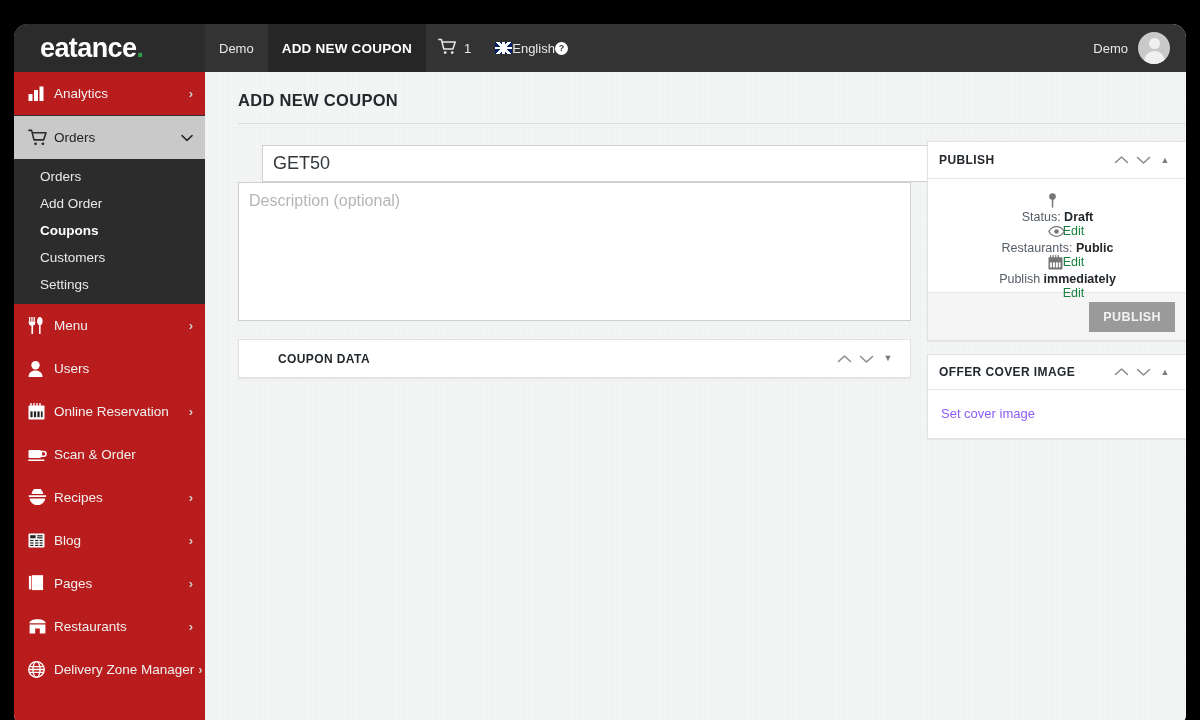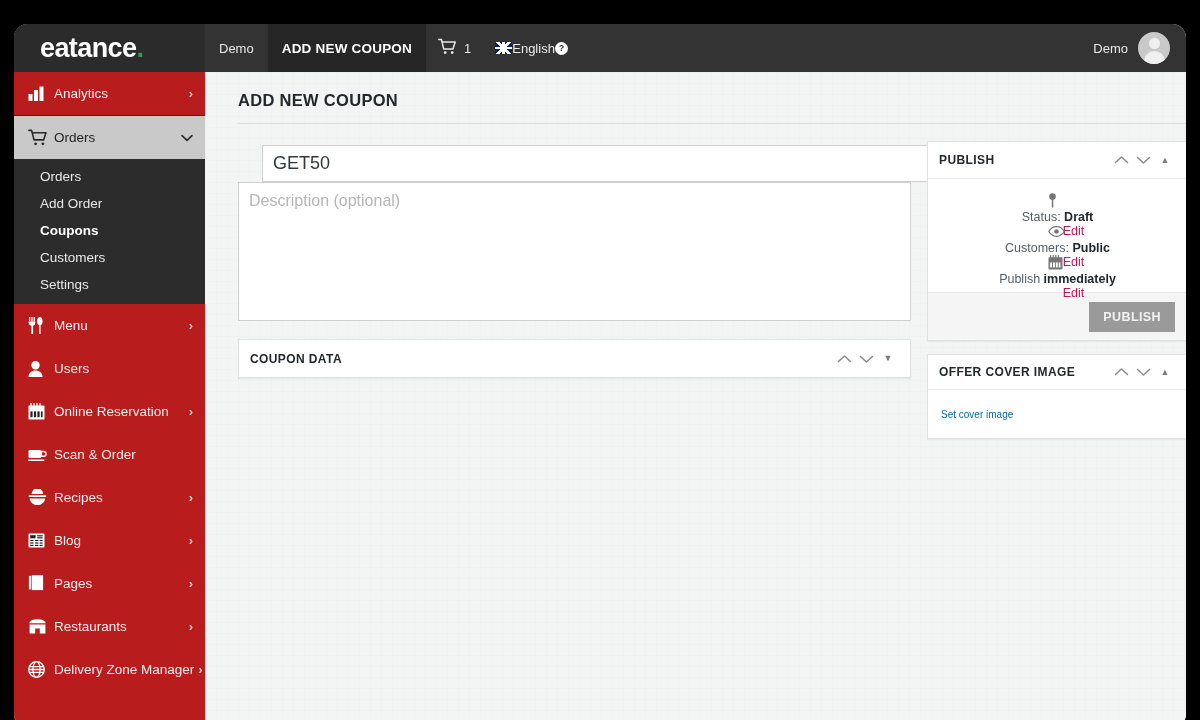--- a/index.html
+++ b/index.html
@@ -213,59 +213,59 @@
   }
   .hbtn {
     width: 22px; height: 22px;
     display: flex; align-items: center; justify-content: center;
     color: #8a8a8a; cursor: pointer;
   }
   .hbtn svg { display: block; }
   .tri { font-size: 9px; color: #7b7b7b; line-height: 1; }
 
   #coupon-data-panel { margin-top: 14px; width: 673px; }
-  #coupon-data-panel .panel-head { height: 37px; border-bottom: none; }
+  #coupon-data-panel .panel-head { height: 37px; border-bottom: none; margin-left: 28px; }
 
   
   #publish-panel { width: 261px; }
   #publish-panel .panel-head { height: 37px; }
   .pub-body { padding: 11px 13px 9px 13px; }
   .pub-row {
     display: flex; align-items: center;
     height: 22px; margin-bottom: 9px;
     font-size: 12.5px; color: #555d66; flex-direction: column;
   }
   .pub-row .picon {
     width: 20px; flex: 0 0 20px;
     color: #767676; display: flex; align-items: center;
   }
   .pub-row .ptext { flex: 1; }
   .pub-row .ptext b { color: #23282d; }
-  .pub-row .pedit { color: #be185d; cursor: pointer; font-size: 12.5px; margin-left: 32px; }
+  .pub-row .pedit { color: #15803d; cursor: pointer; font-size: 12.5px; margin-left: 32px; }
   .pub-foot {
     border-top: 1px solid #e8e8e8;
     background: #f5f5f5;
     height: 48px;
     display: flex; align-items: center; justify-content: flex-end;
     padding-right: 12px;
   }
   #publish-button {
     background: #9a9a9a; color: #f2f2f2;
     border: none;
     padding: 8px 14px;
     font-size: 12.5px; font-weight: bold;
     letter-spacing: 0.4px;
     font-family: "Liberation Sans", sans-serif;
     cursor: pointer;
   }
 
   #cover-panel { width: 261px; margin-top: 13px; }
   #cover-panel .panel-head { height: 35px; }
   .cover-body { padding: 14px 13px 16px 13px; }
-  .cover-link { font-size: 10px; color: #0369a1; cursor: pointer; }
+  .cover-link { font-size: 13px; color: #8b5cf6; cursor: pointer; }
 </style>
 </head>
 <body>
 
 <div id="frame">
 <div id="viewport">
 
   <div id="navbar">
 
     <div class="brand">
@@ -536,21 +536,21 @@
             <span class="pedit">Edit</span>
           </div>
 
           <div class="pub-row">
             <span class="picon">
               <svg width="17" height="11" viewBox="0 0 17 11" fill="none" stroke="#767676" stroke-width="1.3">
                 <path d="M0.8 5.5C2.8 2.2 5.5 0.7 8.5 0.7s5.7 1.5 7.7 4.8c-2 3.3-4.7 4.8-7.7 4.8S2.8 8.8 0.8 5.5z"></path>
                 <circle cx="8.5" cy="5.5" r="2.3" fill="#767676" stroke="none"></circle>
               </svg>
             </span>
-            <span class="ptext"><span>Customers:</span> <b>Public</b></span>
+            <span class="ptext"><span>Restaurants:</span> <b>Public</b></span>
             <span class="pedit">Edit</span>
           </div>
 
           <div class="pub-row">
             <span class="picon">
               <svg width="15" height="15" viewBox="0 0 15 15" fill="#767676">
                 <rect x="0.5" y="2.3" width="14" height="12.2" rx="0.7"></rect>
                 <rect x="2" y="0" width="1.2" height="3.4" rx="0.5"></rect>
                 <rect x="4.6" y="0" width="1.2" height="3.4" rx="0.5"></rect>
                 <rect x="7.2" y="0" width="1.2" height="3.4" rx="0.5"></rect>

